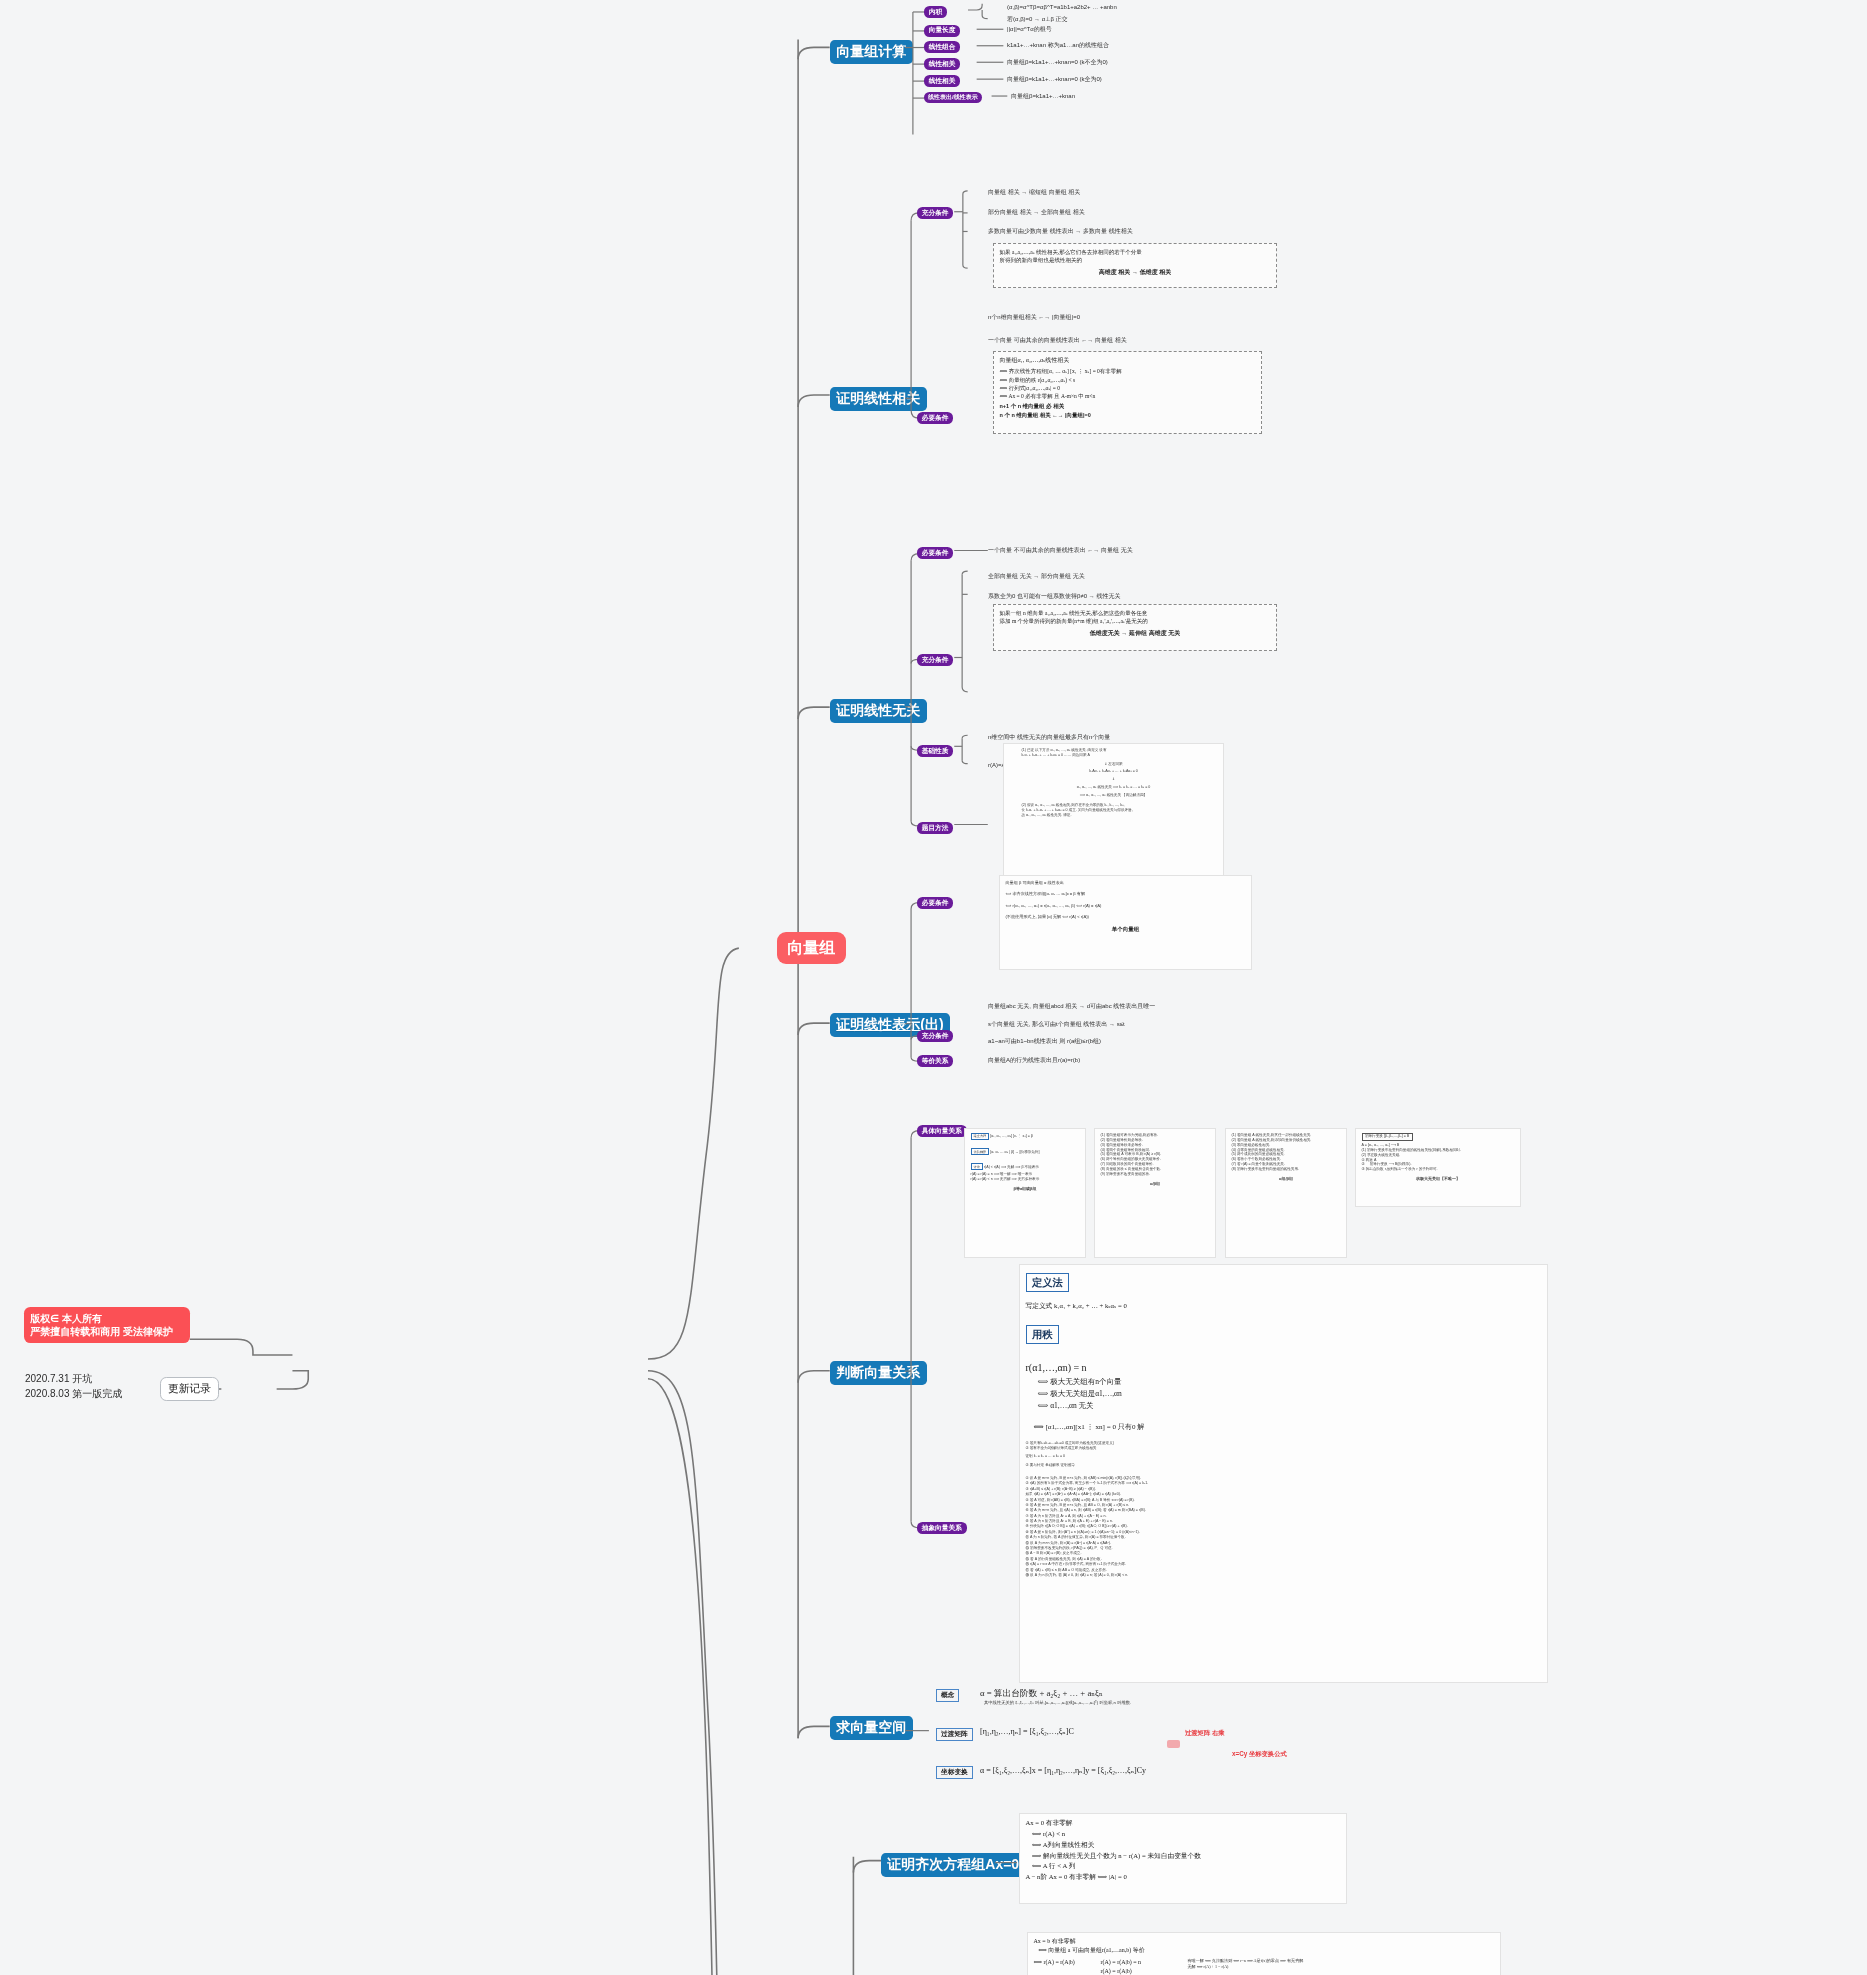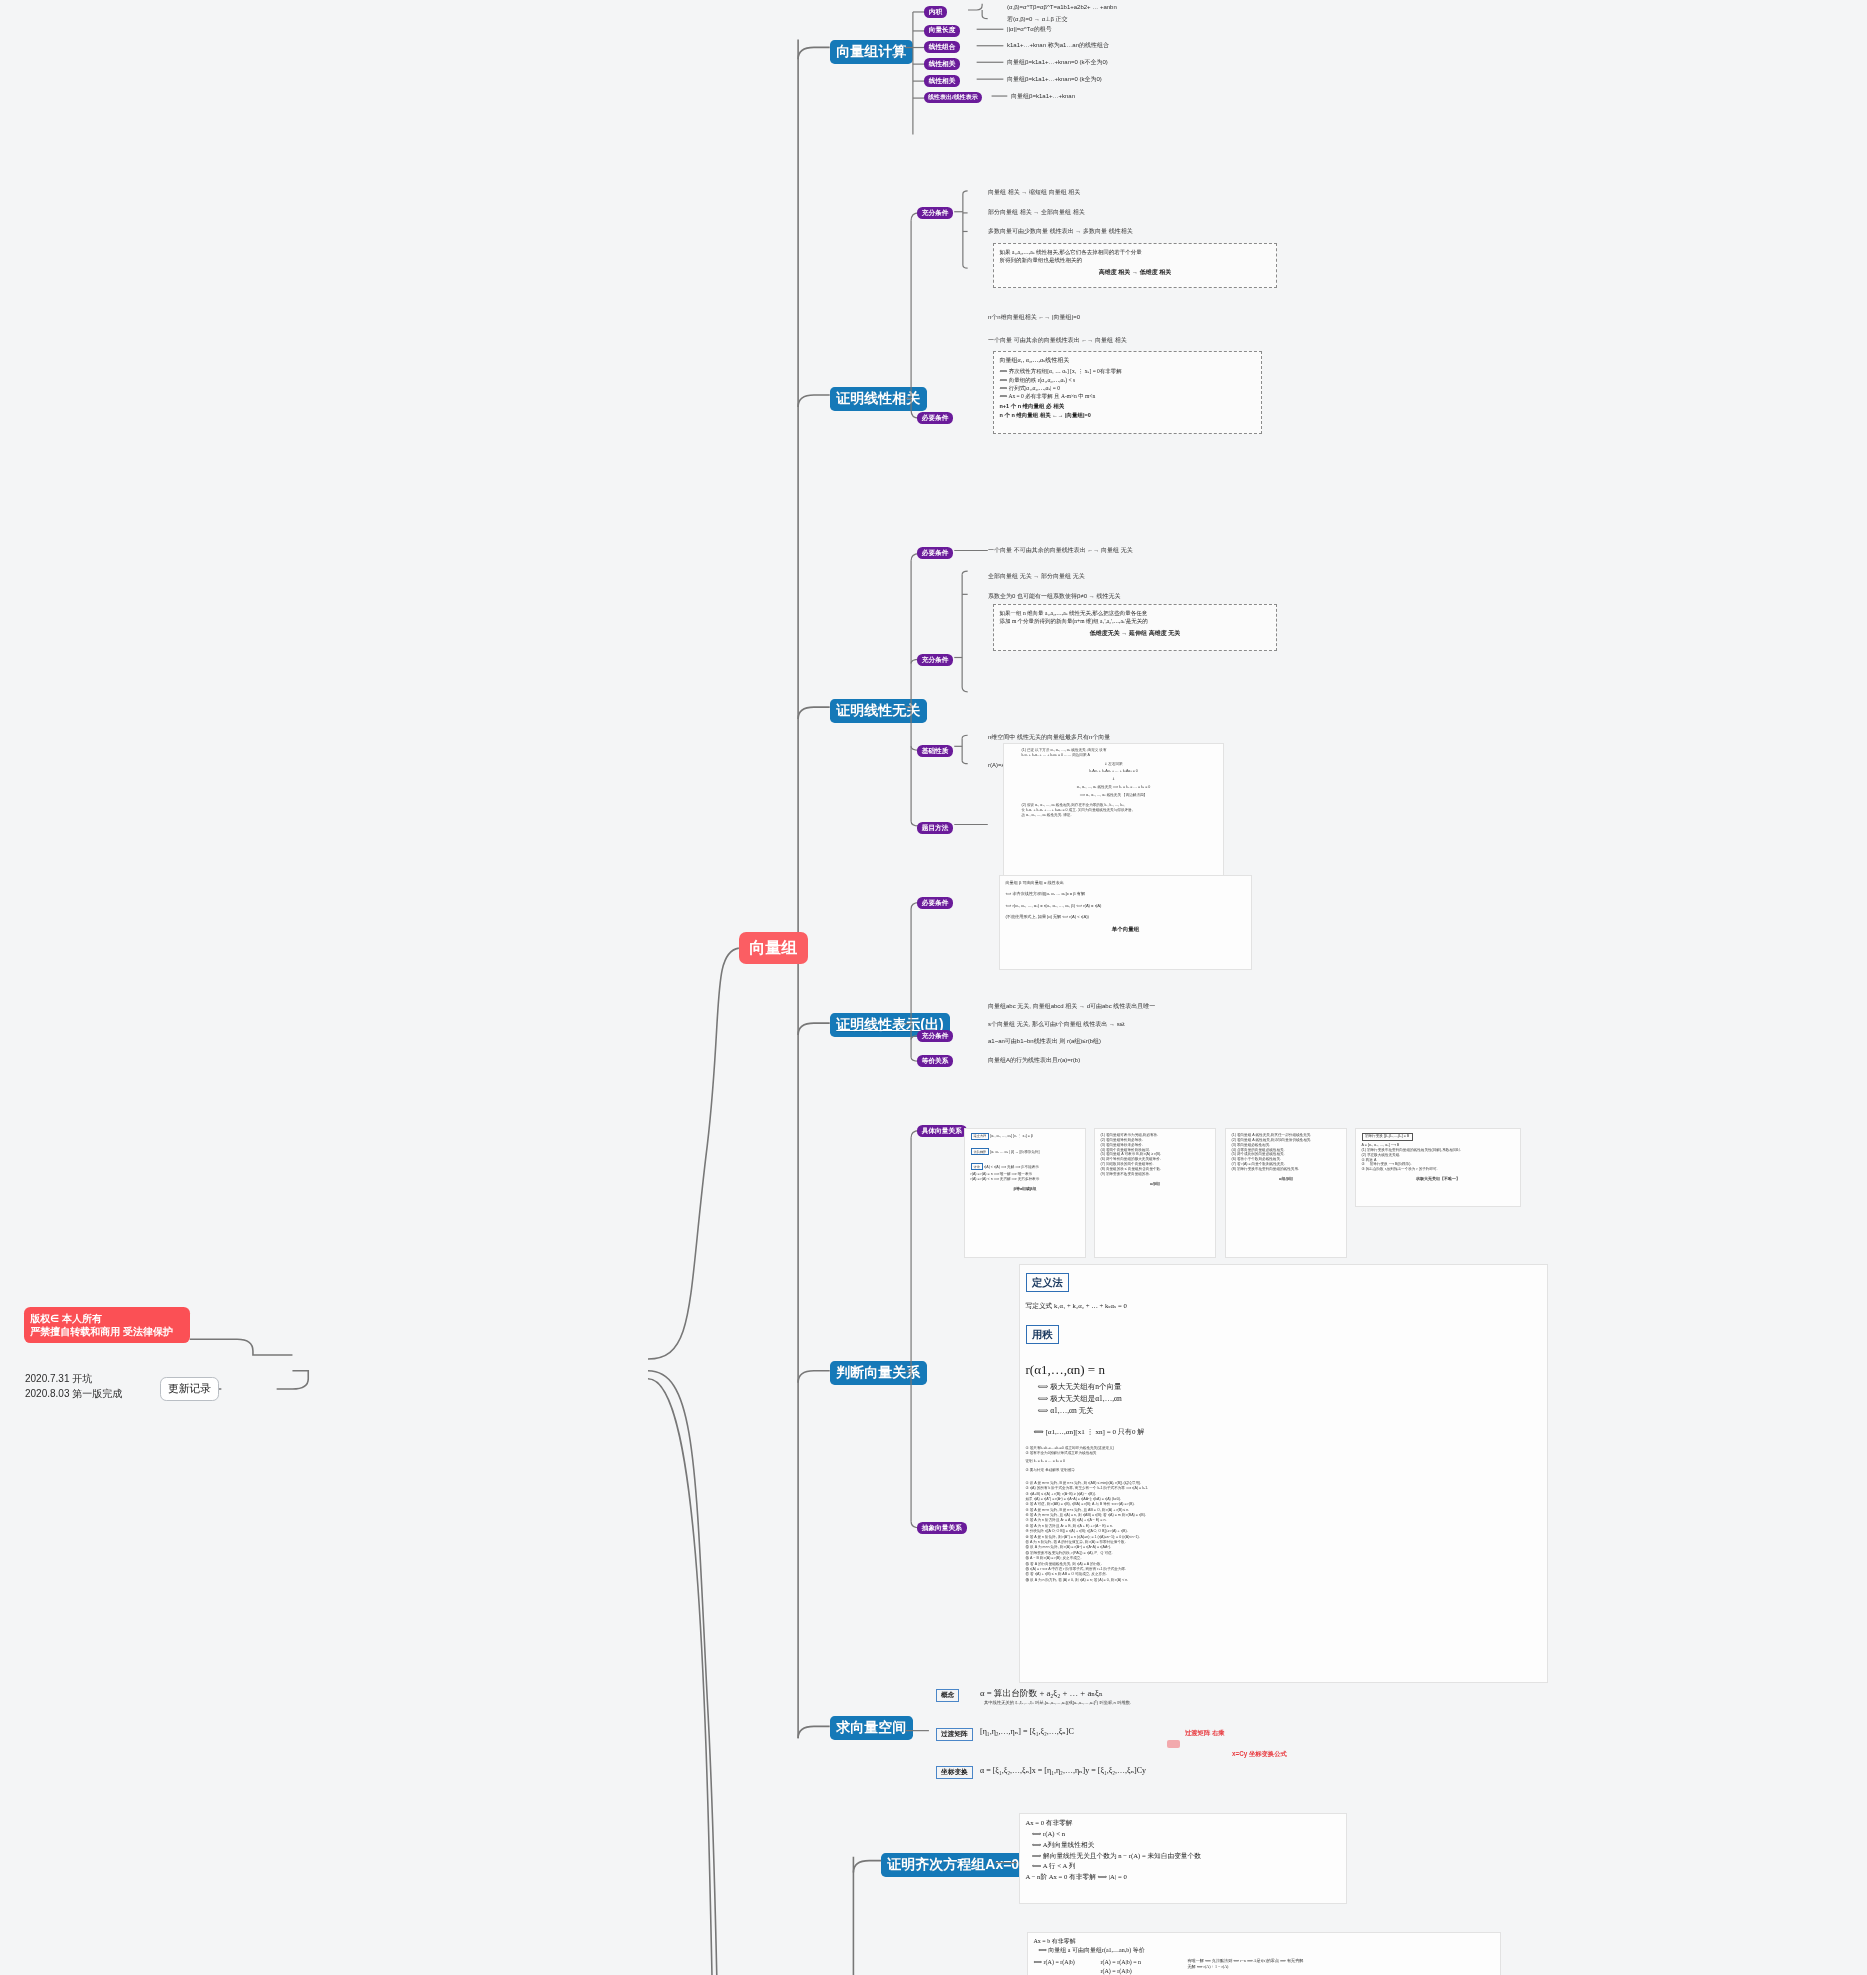--- a/index.html
+++ b/index.html
@@ -102,21 +102,21 @@
     <div>版权∈ 本人所有</div>
     <div>严禁擅自转载和商用 受法律保护</div>
   </div>
   <div class="node updatetext" style="left:25px;top:1371px;">
     <div>2020.7.31 开坑</div>
     <div>2020.8.03 第一版完成</div>
   </div>
   <div class="node updatebox" style="left:160px;top:1377px;">更新记录</div>
 
 
-  <div class="node lv1" style="left:739px;top:932px;">向量组</div>
+  <div class="node lv1" style="left:777px;top:932px;border-radius:9px;">向量组</div>
 
   <div class="node lv2" style="left:830px;top:40px;">向量组计算</div>
   <svg style="position:absolute;left:905px;top:0;width:79px;height:178px" viewBox="0 0 200 450" width="79" height="178">
     <g fill="none" stroke="#777" stroke-width="3">
       <path d="M0 120 H20"></path>
         <path d="M20 30 V340"></path>
       <path d="M20 30 H50"></path>
         <path d="M20 78 H50"></path>
         <path d="M20 120 H50"></path>
       <path d="M20 162 H50"></path>
@@ -347,21 +347,21 @@
       <div style="text-align:center;margin-top:4px;font-weight:700;font-size:4px">求极大无关组【不唯一】</div>
     </div>
   </div>
 
   <div class="node scanplain" style="left:1019px;top:1264px;width:529px;height:419px;">
     <div style="display:flex;gap:7.1px;flex-direction:column;">
       <div style="flex:0 0 130px;padding-top:4px;">
         <div class="defbox">定义法</div>
         <div class="formula" style="margin-top:8.7px;font-size:6.7px;">写定义式 k₁α₁ + k₂α₂ + … + kₛαₛ = 0</div>
         <div class="defbox" style="margin-top:13.4px;border-color:#2f6fb5;">用秩</div>
-        <div class="formula" style="margin-top:16px;font-size:13px;">r(α1,…,αn) = n</div>
+        <div class="formula" style="margin-top:16px;font-size:10px;">r(α1,…,αn) = n</div>
         <div class="formula" style="margin-left:12px;font-size:7.5px;">⟺ 极大无关组有n个向量</div>
         <div class="formula" style="margin-left:12px;font-size:7.5px;">⟺ 极大无关组是α1,…,αn</div>
         <div class="formula" style="margin-left:12px;font-size:7.5px;">⟺ α1,…,αn 无关</div>
         <div class="formula" style="margin-top:10.3px;margin-left:8px;font-size:7.1px;">⟺ [α1,…,αn][x1 ⋮ xn] = 0 只有0 解</div>
       </div>
       <div style="flex:1;">
         <div class="micro" style="font-size:3.6px;line-height:1.5;">
           <div>① 若只有k₁=k₂=…=kₛ=0 成立时即为线性无关(这是定义)</div>
           <div>② 若有不全为0的解使等式成立即为线性相关</div>
           <div style="margin:2.4px 0 4px">证明 k₁ = k₂ = … = kₛ = 0</div>

